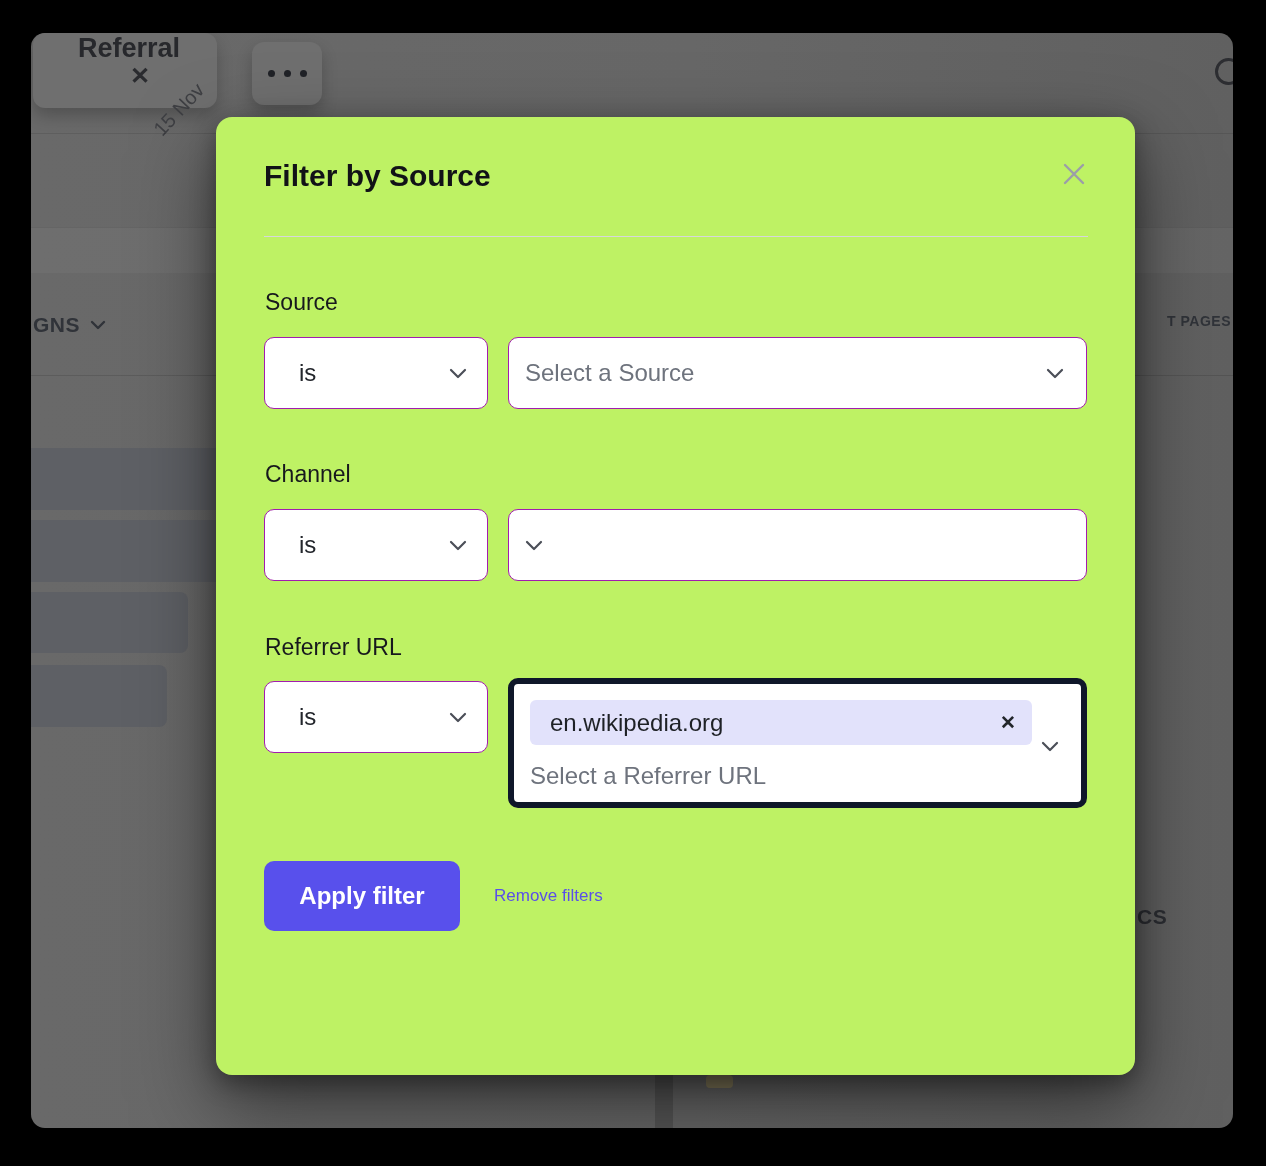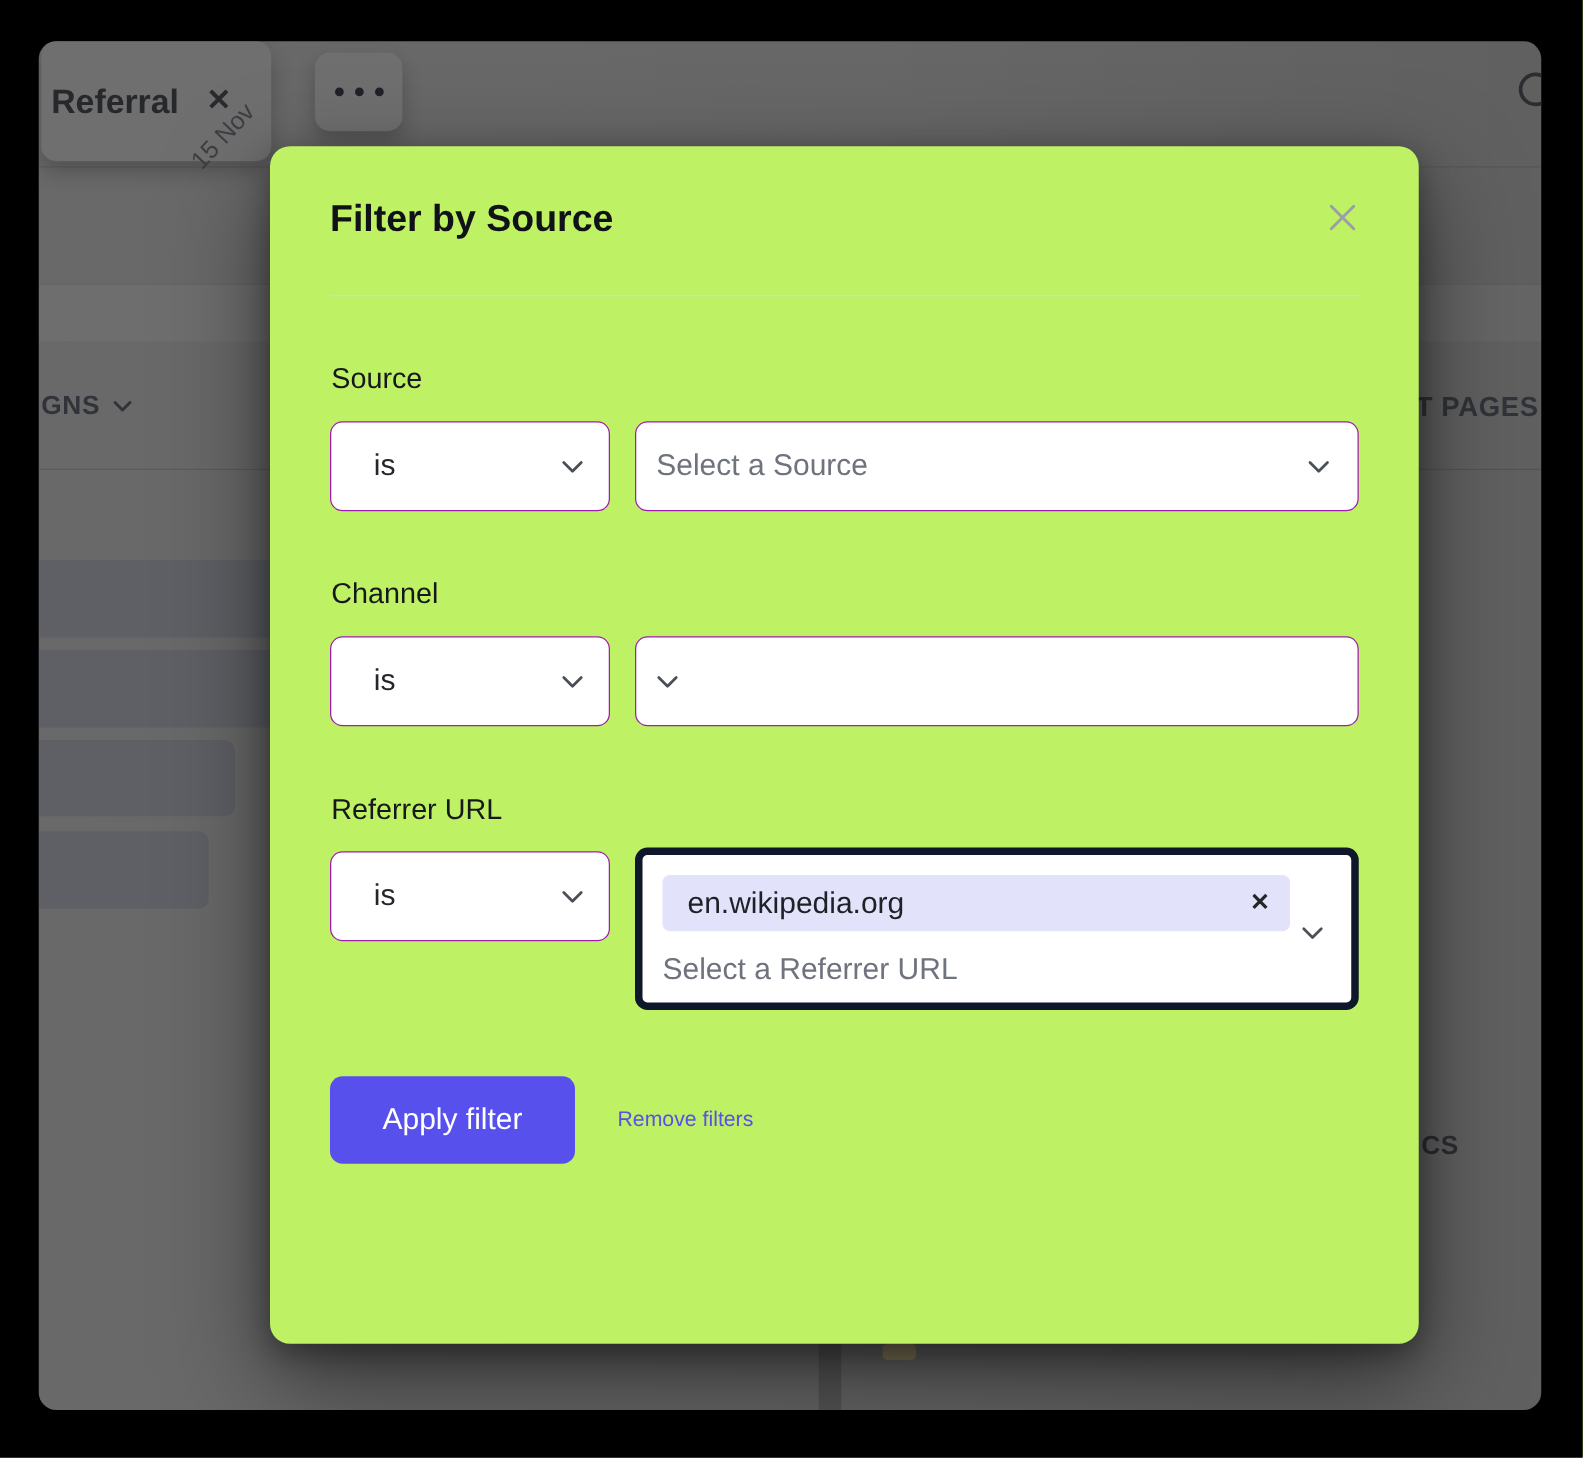--- a/index.html
+++ b/index.html
@@ -4,39 +4,39 @@
 <style>
   html,body{margin:0;padding:0;background:#000;}
   body{width:1266px;height:1166px;position:relative;overflow:hidden;
        font-family:"Liberation Sans", sans-serif; -webkit-font-smoothing:antialiased;}
   .stage{position:absolute;inset:0;}
 
   
   .app-window{position:absolute;left:31px;top:33px;width:1202px;height:1095px;
     background:linear-gradient(90deg,#696969 0%,#676767 55%,#606060 100%);
     border-radius:14px;overflow:hidden;}
-  .filter-pill{position:absolute;left:2px;top:0;width:184px;height:96px;
+  .filter-pill{position:absolute;left:2px;top:0;width:184px;height:75px;
     background:#6f6f6f;border-radius:12px;box-shadow:0 8px 16px rgba(0,0,0,.22);
-    display:flex;align-items:center;padding-left:8px;box-sizing:border-box;}
+    display:flex;align-items:center;padding-left:8px;box-sizing:border-box;flex-direction:column;}
   .filter-pill .pill-label{font-size:27px;font-weight:700;color:#27282c;}
   .filter-pill .pill-x{margin-left:22px;font-size:24px;font-weight:600;color:#2a2b2f;line-height:1;}
   .more-btn{position:absolute;left:221px;top:9px;width:70px;height:63px;background:#6f6f6f;
     border-radius:12px;box-shadow:0 8px 16px rgba(0,0,0,.22);
     display:flex;align-items:center;justify-content:center;gap:9px;}
   .more-btn i{width:7px;height:7px;border-radius:50%;background:#202227;display:block;}
   .search-circle{position:absolute;left:1184px;top:25px;width:27px;height:27px;
     border:3px solid #2c2d31;border-radius:50%;box-sizing:border-box;}
   .date-rot{position:absolute;left:118px;top:92px;width:90px;color:#3e3f43;font-size:20px;
     transform:rotate(-47deg);transform-origin:left top;white-space:nowrap;}
   .hline-1{position:absolute;left:0;top:100px;width:100%;height:1px;background:rgba(0,0,0,.10);}
   .graph-band{position:absolute;left:0;top:194px;width:100%;height:45px;
     background:rgba(255,255,255,.035);border-top:1px solid rgba(0,0,0,.08);}
   .bg-tabs-left{position:absolute;left:2px;top:280px;display:flex;align-items:center;gap:10px;
     font-size:21px;font-weight:700;color:#303339;letter-spacing:.5px;}
-  .bg-tabs-right{position:absolute;right:2px;top:280px;font-size:22px;font-weight:700;
+  .bg-tabs-right{position:absolute;right:2px;top:280px;font-size:14px;font-weight:700;
     color:#303339;letter-spacing:.5px;}
   .bg-divider{position:absolute;left:0;top:342px;width:100%;height:1px;background:rgba(0,0,0,.12);}
   .bg-bar{position:absolute;left:0;background:#5e6065;border-radius:0 8px 8px 0;}
   .bar-1{top:415px;width:520px;height:62px;}
   .bar-2{top:487px;width:430px;height:62px;}
   .bar-3{top:559px;width:157px;height:61px;}
   .bar-4{top:632px;width:136px;height:62px;}
   .card-gap{position:absolute;left:624px;top:1000px;width:18px;height:95px;background:#565656;}
   .favicon-blob{position:absolute;left:675px;top:1042px;width:27px;height:13px;border-radius:4px;background:#8a8060;}
   .partial-cs{position:absolute;left:1106px;top:872px;font-size:21px;font-weight:600;color:#2c2e33;letter-spacing:.5px;}
@@ -65,21 +65,21 @@
   .combo{position:absolute;left:292px;top:561px;width:579px;height:130px;border:6px solid #0f172a;
     border-radius:10px;background:#fff;box-sizing:border-box;cursor:pointer;}
   .combo .tag{position:absolute;left:16px;top:16px;width:502px;height:45px;background:#e2e2fb;
     border-radius:6px;display:flex;align-items:center;padding:0 16px 0 20px;box-sizing:border-box;}
   .combo .tag-text{font-size:24px;color:#1e2126;flex:1;}
   .combo .tag-x{font-size:19px;font-weight:700;color:#23262b;cursor:pointer;line-height:1;}
   .combo .combo-ph{position:absolute;left:16px;top:78px;font-size:24px;color:#6e737d;}
   .combo .combo-chev{position:absolute;right:22px;top:57px;}
 
   .apply-btn{position:absolute;left:48px;top:744px;width:196px;height:70px;background:#5850ec;
-    border:none;border-radius:10px;color:#fff;font-size:24px;font-weight:400;cursor:pointer;
+    border:none;border-radius:10px;color:#fff;font-size:24px;font-weight:700;cursor:pointer;
     font-family:"Liberation Sans", sans-serif;}
   .remove-link{position:absolute;left:278px;top:744px;height:70px;display:flex;align-items:center;
     font-size:17px;font-weight:500;color:#5a4fe8;cursor:pointer;text-decoration:none;}
 </style>
 </head>
 <body>
 
 <div class="stage">
 
   <div class="app-window">

